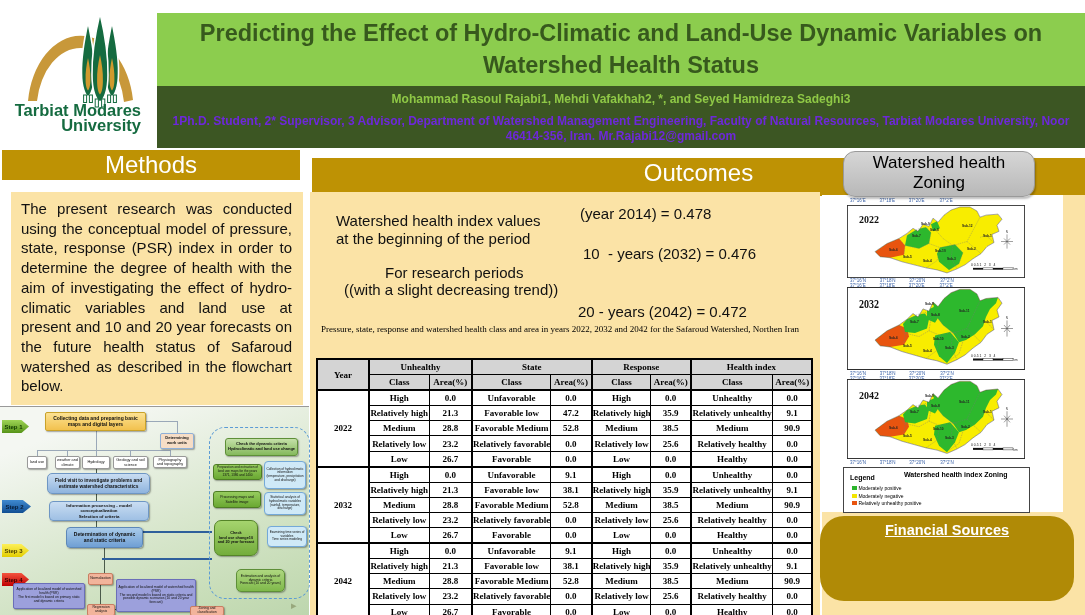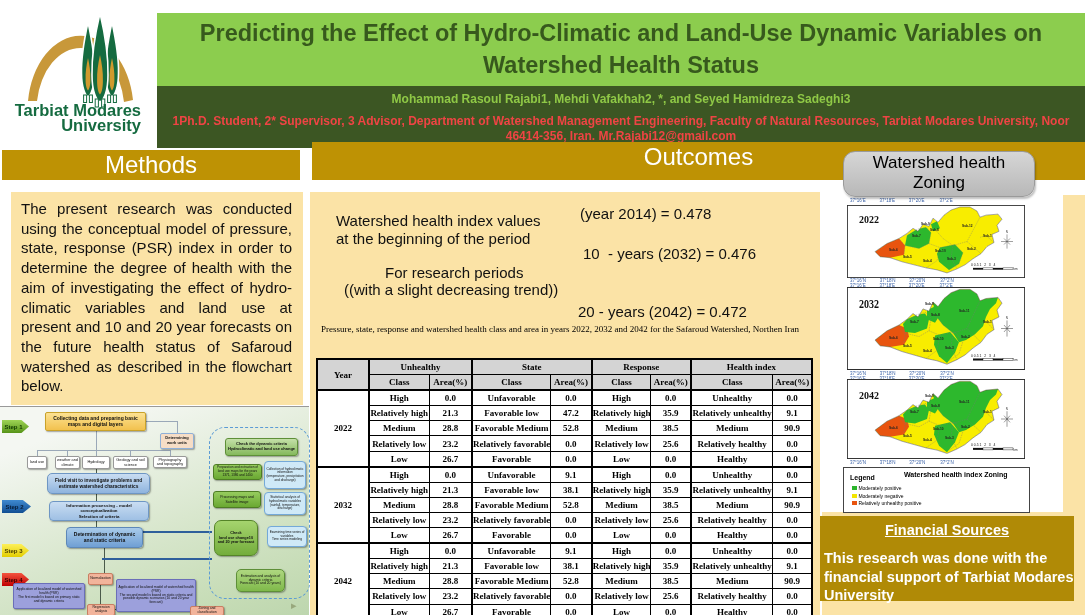--- a/index.html
+++ b/index.html
@@ -22,21 +22,21 @@
 .ln{position:absolute;background:#9aa8b8;}
 .lnd{position:absolute;background:#4a5a4a;}
 </style>
 </head>
 <body>
 
 <div class="abs" id="titlebar" style="left:157px;top:13px;width:928px;height:73px;background:#8ccd4e;"></div>
 <div class="abs" style="left:157px;top:17px;width:928px;color:#37591d;font-weight:bold;font-size:23.5px;text-align:center;line-height:32px;">Predicting the Effect of Hydro-Climatic and Land-Use Dynamic Variables on<br>Watershed Health Status</div>
 <div class="abs" style="left:157px;top:86px;width:928px;height:62px;background:#3c5623;"></div>
 <div class="abs" style="left:157px;top:92px;width:928px;color:#8fc846;font-weight:bold;font-size:12px;text-align:center;">Mohammad Rasoul Rajabi1, Mehdi Vafakhah2, *, and Seyed Hamidreza Sadeghi3</div>
-<div class="abs" style="left:162px;top:114px;width:918px;color:#ef4444;font-weight:bold;font-size:12px;text-align:center;line-height:14.5px;">1Ph.D. Student, 2* Supervisor, 3 Advisor, Department of Watershed Management Engineering, Faculty of Natural Resources, Tarbiat Modares University, Noor 46414-356, Iran. Mr.Rajabi12@gmail.com</div>
+<div class="abs" style="left:162px;top:114px;width:918px;color:#6d28d9;font-weight:bold;font-size:12px;text-align:center;line-height:14.5px;">1Ph.D. Student, 2* Supervisor, 3 Advisor, Department of Watershed Management Engineering, Faculty of Natural Resources, Tarbiat Modares University, Noor 46414-356, Iran. Mr.Rajabi12@gmail.com</div>
 
 <div class="abs" style="left:0;top:0;width:157px;height:150px;background:#fff;">
 <svg width="157" height="150" viewBox="0 0 157 150">
 <path d="M28 101 A 53 75 0 0 1 133 100 L 124 102 A 44 63 0 0 0 37 101 Z" fill="#c8983a"></path>
 
 <g>
 <path d="M88 22 C91 36 95 55 94.5 73 C94.5 87 91 95 88 97 C85 95 81.5 87 81.5 73 C81 55 85 36 88 22 Z" fill="#156b40" stroke="#fff" stroke-width="1.6"></path>
 <path d="M112 22 C115 36 119 55 118.5 73 C118.5 87 115 95 112 97 C109 95 105.5 87 105.5 73 C105 55 109 36 112 22 Z" fill="#156b40" stroke="#fff" stroke-width="1.6"></path>
 <path d="M88 58 C89.5 65 90.7 72 90.4 80 C90.4 86 89 89.5 88 90.5 C87 89.5 85.6 86 85.6 80 C85.3 72 86.5 65 88 58 Z" fill="#d09a2e"></path>
 <path d="M112 58 C113.5 65 114.7 72 114.4 80 C114.4 86 113 89.5 112 90.5 C111 89.5 109.6 86 109.6 80 C109.3 72 110.5 65 112 58 Z" fill="#d09a2e"></path>
@@ -107,21 +107,21 @@
   <div class="fbx" style="left:213px;top:57px;width:49px;height:16px;background:linear-gradient(#96cc5e,#6aa832);border:1px solid #4e7d24;border-radius:3px;font-size:3.2px;">Preparation and extraction of land use maps for the years 1371, 1386 and 1400</div>
   <div class="fbx" style="left:264px;top:54px;width:42px;height:28px;background:#cfe9f7;border:1px solid #74a9d8;border-radius:4px;font-size:3.2px;">Collection of hydroclimatic information<br><br>(temperature, precipitation and discharge)</div>
   <div class="fbx" style="left:213px;top:84px;width:48px;height:17px;background:linear-gradient(#96cc5e,#6aa832);border:1px solid #4e7d24;border-radius:3px;font-size:3.5px;">Processing maps and<br><br>Satellite image</div>
   <div class="fbx" style="left:264px;top:85px;width:42px;height:23px;background:#cfe9f7;border:1px solid #74a9d8;border-radius:4px;font-size:3.2px;">Statistical analysis of hydroclimatic variables (rainfall, temperature, discharge)</div>
   <div class="fbx" style="left:214px;top:113px;width:44px;height:36px;background:linear-gradient(#a5d46e,#74ad3c);border:1px solid #558428;border-radius:7px;font-size:3.8px;font-weight:bold;">Check<br><br>land use change<br><br>10 and 20 year forecast</div>
   <div class="fbx" style="left:267px;top:119px;width:40px;height:21px;background:#cfe9f7;border:1px solid #74a9d8;border-radius:4px;font-size:3.2px;">Examining time series of variables<br><br>Time series modeling</div>
   <div class="fbx" style="left:236px;top:162px;width:49px;height:23px;background:linear-gradient(#aed780,#7fb94a);border:1px solid #5e8f38;border-radius:5px;font-size:3.4px;">Estimation and analysis of dynamic criteria<br><br>Forecast (10 and 20 years)</div>
   <div style="position:absolute;left:291px;top:192px;color:#97a77c;font-size:11px;">▸</div>
 </div>
 
-<div class="abs goldbar" style="left:312px;top:142px;width:773px;height:38px;line-height:30px;">Outcomes</div>
+<div class="abs goldbar" style="left:312px;top:158px;width:773px;height:38px;line-height:30px;">Outcomes</div>
 <div class="abs tan" style="left:310px;top:192px;width:510px;height:423px;"></div>
 <div class="abs" style="left:336px;top:212px;width:470px;font-size:15px;color:#111;line-height:17.5px;">Watershed health index values<br>at the beginning of the period</div>
 <div class="abs" style="left:580px;top:205px;font-size:15px;color:#111;">(year 2014) = 0.478</div>
 <div class="abs" style="left:583px;top:245px;font-size:15px;color:#111;">10&nbsp; - years (2032) = 0.476</div>
 <div class="abs" style="left:385px;top:264px;font-size:15px;color:#111;">For research periods</div>
 <div class="abs" style="left:344px;top:281px;font-size:15px;color:#111;">((with a slight decreasing trend))</div>
 <div class="abs" style="left:578px;top:303px;font-size:15px;color:#111;">20 - years (2042) = 0.472</div>
 
 <div class="abs" style="left:321px;top:324px;white-space:nowrap;font-family:Liberation Serif, serif;font-size:9px;color:#000;">Pressure, state, response and watershed health class and area in years 2022, 2032 and 2042 for the Safaroud Watershed, Northen Iran</div>
 <table class="abs" id="ptable" style="left:316px;top:358px;border-collapse:collapse;font-family:'Liberation Serif',serif;font-size:9px;font-weight:bold;color:#000;text-align:center;">
@@ -489,16 +489,15 @@
   <div style="position:absolute;left:6px;top:6px;font-size:7px;font-weight:bold;color:#000;">Legend</div>
   <div style="position:absolute;left:60px;top:3px;font-size:7px;font-weight:bold;color:#000;">Watershed health index Zoning</div>
   <div style="position:absolute;left:8px;top:17px;font-size:5px;color:#000;line-height:7.5px;">
     <span style="display:inline-block;width:5px;height:4px;background:#2cb52c;"></span> Moderately positive<br>
     <span style="display:inline-block;width:5px;height:4px;background:#f3e500;"></span> Moderately negative<br>
     <span style="display:inline-block;width:5px;height:4px;background:#e8540f;"></span> Relatively unhealthy positive
   </div>
 </div>
 </div>
 <div class="abs" style="left:843px;top:151px;width:190px;height:43px;border-radius:12px;background:linear-gradient(#d6d6d6,#b8b8b8);border:1px solid #9a9a9a;color:#000;font-size:17px;text-align:center;line-height:20px;padding-top:1px;box-shadow:1px 2px 2px rgba(0,0,0,.25);">Watershed health<br>Zoning</div>
-<div class="abs" style="left:820px;top:516px;width:254px;height:85px;background:#b08a06;">
+<div class="abs" style="left:820px;top:516px;width:254px;height:85px;background:#b08a06;border-radius:24px;">
 <div style="text-align:center;color:#fff;font-weight:bold;font-size:14.5px;text-decoration:underline;margin-top:6px;">Financial Sources</div>
-<div style="color:#fff;font-size:14.5px;font-weight:bold;line-height:18.5px;margin:11px 0 0 4px;">This research was done with the financial support of Tarbiat Modares University</div>
 </div>
 
 </body></html>

